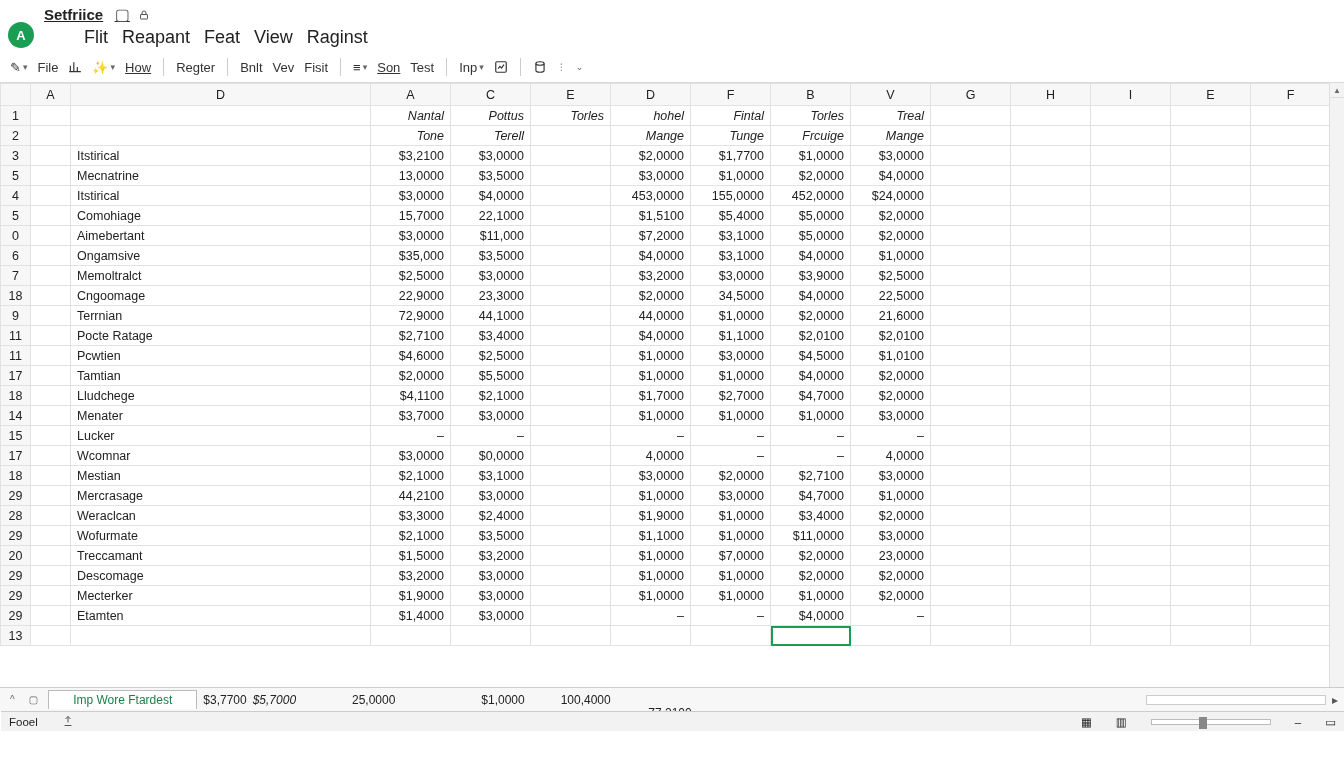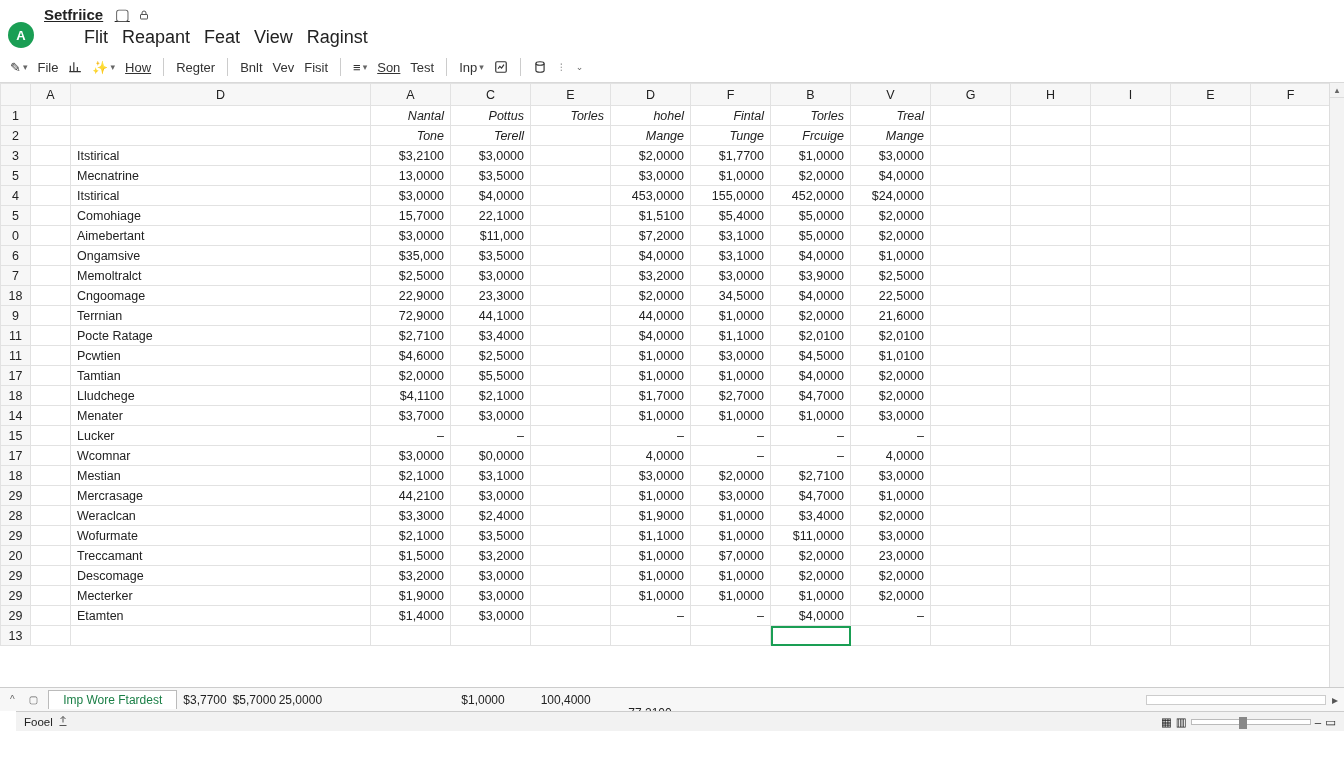--- a/index.html
+++ b/index.html
@@ -52,30 +52,30 @@
 
 tr.hdr1 td, tr.hdr2 td { text-align: right; font-style: italic; }
 
 .sel-cell { outline: 2px solid #1a9e54; outline-offset: -2px; }
 
 
 .tabstrip { position: absolute; left: 0; right: 0; bottom: 20px; height: 24px;
             border-top: 1px solid #ccc; background: #f7f7f7; display: flex; align-items: center;
             font-size: 12px; gap: 6px; padding: 0 6px; }
 .tabstrip .nav { color: #666; font-size: 10px; padding: 0 4px; }
-.tabstrip .tab { padding: 2px 14px; background: #fff; border: 1px solid #bbb; border-bottom: none;
+.tabstrip .tab { padding: 2px 24px; background: #fff; border: 1px solid #bbb; border-bottom: none;
                  color: #1a7f46; }
 .tabstrip .filler { flex: 1; }
 .tabstrip .hscroll-track { width: 180px; height: 10px; border: 1px solid #ccc; background: #fff; }
 .tabstrip .end-icons { display: flex; gap: 10px; color: #555; }
 
 
-.statusbar { position: absolute; left: 16px; right: 0; bottom: 0; height: 20px; background: #f2f2f2;
+.statusbar { position: absolute; left: 1px; right: 0; bottom: 0; height: 20px; background: #f2f2f2;
              border-top: 1px solid #ccc; display: flex; align-items: center; font-size: 11.5px;
-             padding: 0 8px; gap: 4px; }
+             padding: 0 8px; gap: 24px; }
 .statusbar .filler { flex: 1; }
 .statusbar .zoom-track { width: 120px; height: 6px; border: 1px solid #bbb; background: #fff;
                          position: relative; }
 .statusbar .zoom-thumb { position: absolute; left: 40%; top: -3px; width: 8px; height: 12px;
                          background: #888; }
 </style>
 </head>
 <body>
 
 <div class="titlebar">
@@ -653,22 +653,22 @@
   <div class="vscroll">
     <div class="up">▴</div>
     <div class="down">▾</div>
   </div>
 
   <div class="tabstrip">
     <span class="nav">^</span>
     <span class="nav">▢</span>
     <span class="tab">Imp Wore Ftardest</span>
     <span class="num" style="margin-left:auto;">$3,7700</span>
-    <span style="width:40px;text-align:center;">$5,7000</span>
-    <span style="width:150px;text-align:left;">25,0000</span>
+    <span style="width:40px;text-align:center;font-style:italic;">$5,7000</span>
+    <span style="width:150px;text-align:center;">25,0000</span>
     <span style="width:70px;text-align:right;">$1,0000</span>
     <span style="width:80px;text-align:right;">100,4000</span>
     <span style="width:75px;text-align:right;margin-top:27px;">77,2100</span>
     <span class="filler"></span>
     <div class="hscroll-track"></div>
     <span class="end-icons">
       <span>▸</span>
     </span>
   </div>
 

